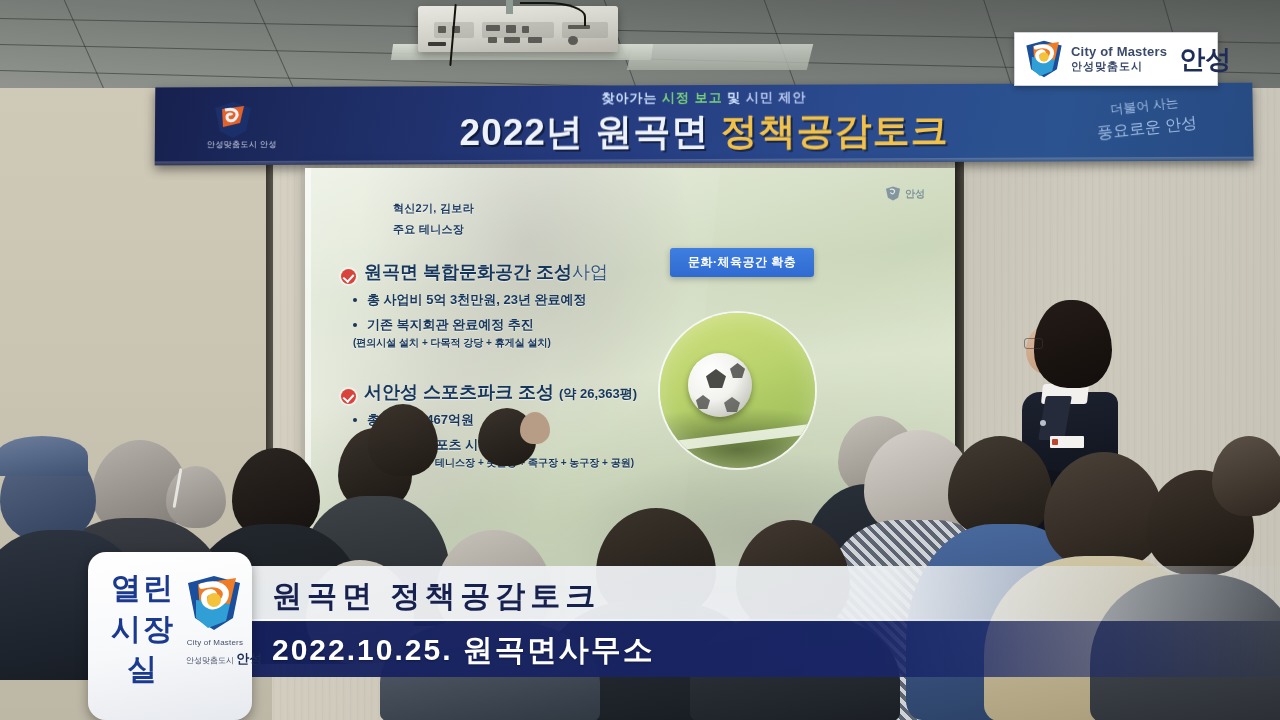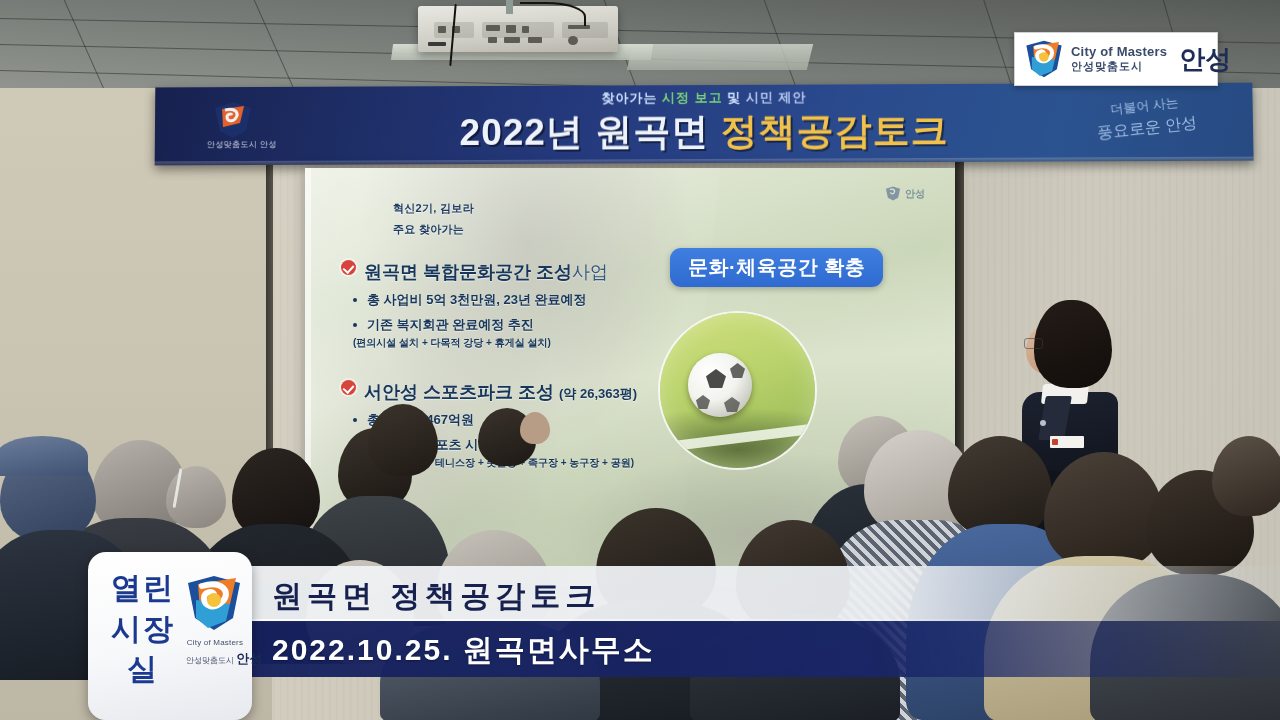--- a/index.html
+++ b/index.html
@@ -147,42 +147,42 @@
     font-size:11px;line-height:1.9;letter-spacing:.3px;text-shadow:0 1px 1px rgba(255,255,255,.6);margin-left:46px;
   }
   .slide-logo{
     position:absolute;right:30px;top:18px;opacity:.5;
     display:flex;align-items:center;gap:4px;
   }
   .slide-logo .mini{width:16px;height:15px;}
   .slide-logo .txt{font-size:10px;font-weight:bold;color:#2c4a72;white-space:nowrap;}
 
   .sec{position:absolute;left:36px;color:#16365c;text-shadow:0 1px 1px rgba(255,255,255,.55);}
-  .sec-title{font-size:18px;font-weight:bold;display:flex;align-items:flex-start;gap:8px;white-space:nowrap;}
+  .sec-title{font-size:18px;font-weight:bold;display:flex;align-items:flex-end;gap:8px;white-space:nowrap;}
   .sec-title .tail{font-weight:normal;color:#33567f;}
   .sec-title .paren{font-size:13px;font-weight:bold;}
   .check{
     width:15px;height:15px;border-radius:50%;background:#d8443c;flex:0 0 15px;
     position:relative;box-shadow:0 0 0 2px rgba(255,255,255,.45);
   }
   .check:after{
     content:"";position:absolute;left:4px;top:3px;width:5px;height:8px;
     border:solid #fff;border-width:0 2px 2px 0;transform:rotate(42deg);
   }
   .bul{font-size:13px;font-weight:bold;margin-top:7px;padding-left:26px;position:relative;white-space:nowrap;}
   .bul:before{content:"";position:absolute;left:12px;top:7px;width:4px;height:4px;border-radius:50%;background:#16365c;}
   .bul.nodot{padding-left:26px;}
   .bul.nodot:before{display:none;}
   .bul .sub{display:block;font-size:10px;margin-top:2px;}
 
   .tag-box{
     position:absolute;left:365px;top:80px;
     background:linear-gradient(180deg,#3f7fe0,#2f6ad0);
-    color:#fff;font-size:20px;font-weight:bold;letter-spacing:.5px;
-    padding:6px 18px;border-radius:11px;white-space:nowrap;
+    color:#fff;font-size:12px;font-weight:bold;letter-spacing:.5px;
+    padding:6px 18px;border-radius:3px;white-space:nowrap;
     box-shadow:0 2px 6px rgba(0,0,0,.25);
   }
   .ball-circle{
     position:absolute;left:355px;top:145px;width:155px;height:155px;border-radius:50%;
     background:
       radial-gradient(ellipse 200px 60px at 50% 88%, rgba(40,50,35,.55), rgba(0,0,0,0) 70%),
       linear-gradient(160deg,#cfe07f 0%,#bcd46d 40%,#a6c45f 70%,#8fae52 100%);
     box-shadow:0 0 0 2px rgba(255,255,255,.75), inset 0 0 24px rgba(255,255,255,.25);
     overflow:hidden;
   }
@@ -379,21 +379,21 @@
   </div>
 
   <div class="screen">
     <div class="screen-photo"></div>
     <div class="screen-haze"></div>
     <div class="screen-glare"></div>
     <div class="screen-edge"></div>
 
     <div class="slide-head">
       <div>혁신2기, 김보라</div>
-      <div>주요 찾아가는</div>
+      <div>주요 테니스장</div>
     </div>
 
     <div class="slide-logo">
       <svg class="mini" viewBox="0 0 40 38">
         <path d="M20 1 L38 7 L33 30 L20 37 L7 30 L2 7 Z" fill="#35527f"></path>
         <path d="M12 9 C22 6 27 12 22 18 C19 21 14 20 14 16" fill="none" stroke="#eef3fa" stroke-width="3"></path>
       </svg>
       <span class="txt">안성</span>
     </div>
 

